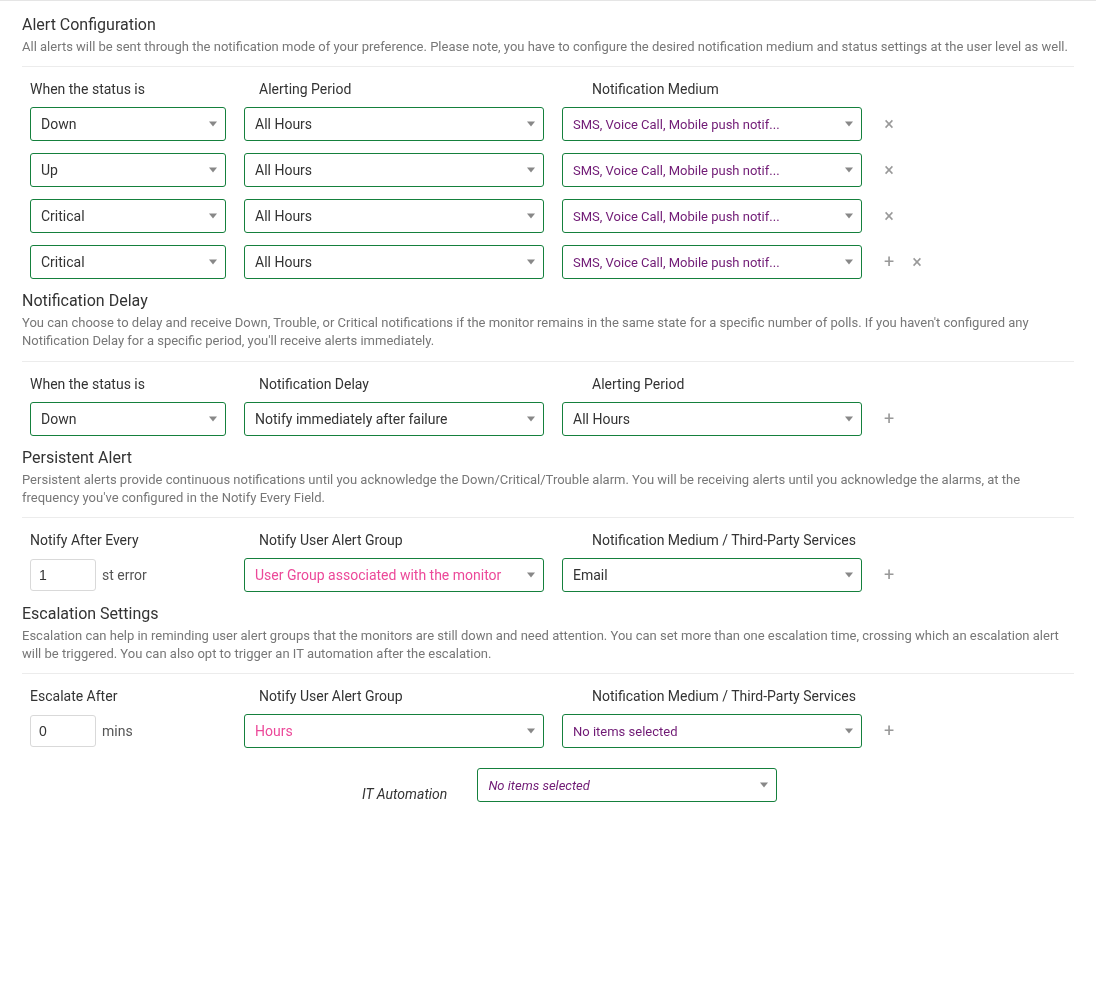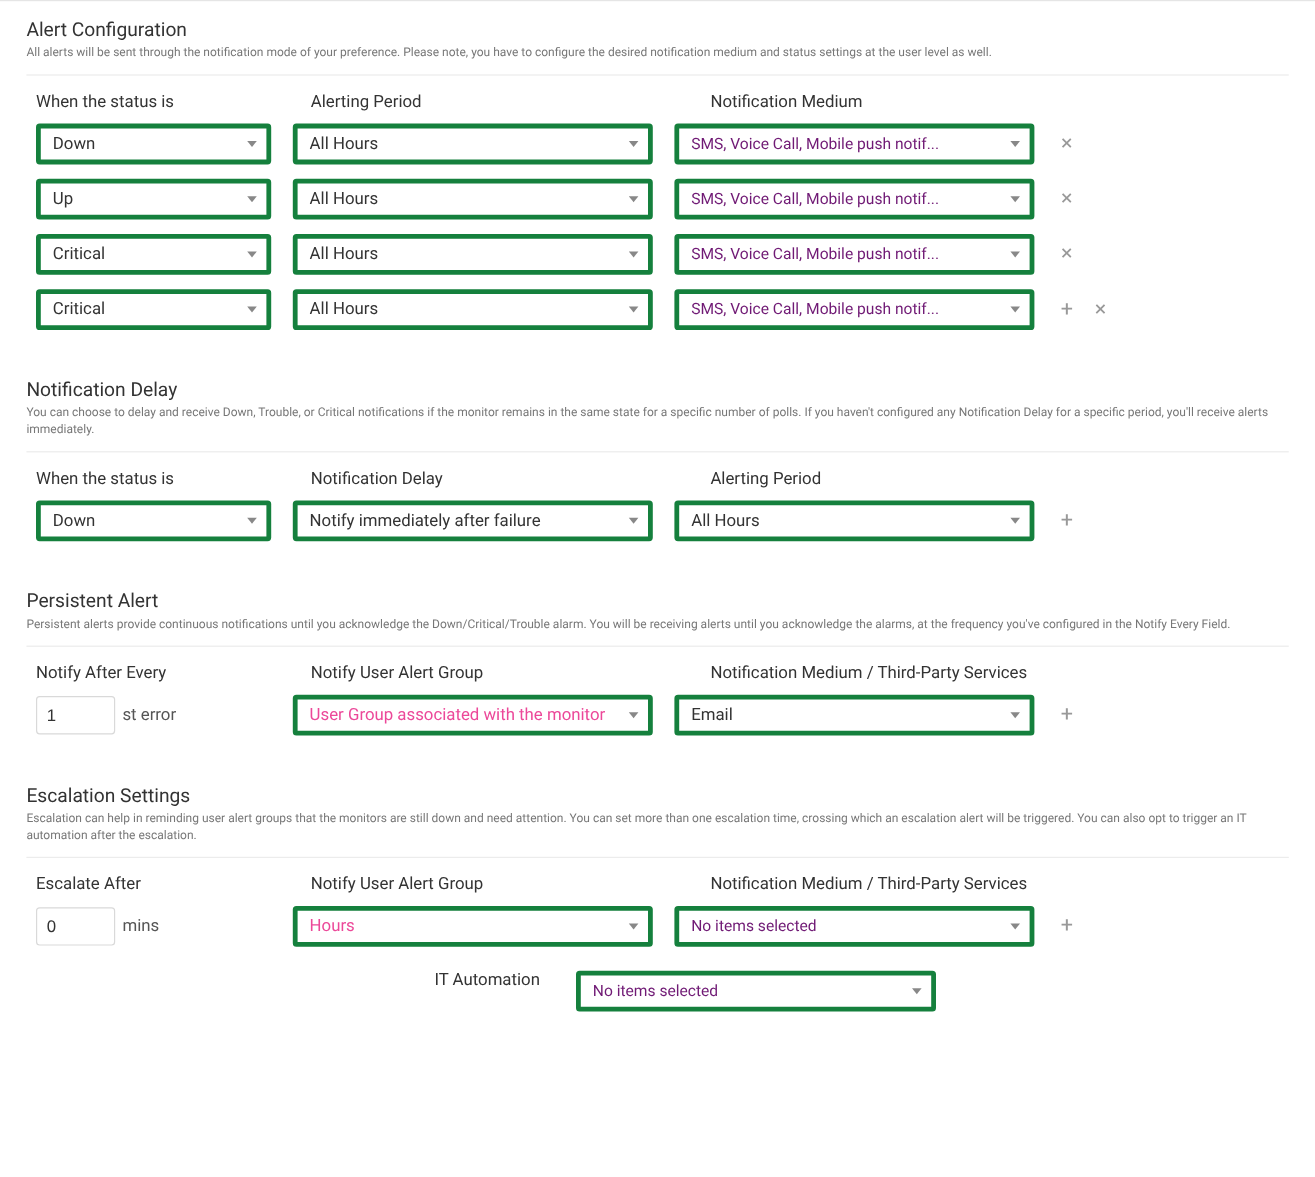--- a/index.html
+++ b/index.html
@@ -6,29 +6,29 @@
   body {
     font-family: -apple-system, BlinkMacSystemFont, "Segoe UI", Roboto, Helvetica, Arial, sans-serif;
     background: #fff;
     color: #333;
     font-size: 14px;
     width: 1096px;
     padding: 0;
     border-top: 1px solid #e5e5e5;
   }
   .page { padding: 14px 22px 30px 22px; }
-  .section { margin-bottom: 40px; }
+  .section { margin-bottom: 12px; }
   .section-title {
     font-size: 16px;
     font-weight: 400;
     color: #333;
     margin-bottom: 4px;
   }
   .section-desc {
-    font-size: 10px;
+    font-size: 13px;
     color: #777;
     line-height: 1.4;
     padding-bottom: 10px;
     border-bottom: 1px solid #ececec;
     margin-bottom: 14px;
   }
   .row {
     display: flex;
     align-items: center;
     gap: 18px;
@@ -45,21 +45,21 @@
   .col-2 { width: 300px; flex: 0 0 300px; }
   .col-3 { width: 300px; flex: 0 0 300px; }
   .col-label {
     font-size: 14px;
     color: #333;
     font-weight: 400;
   }
   .select {
     width: 100%;
     height: 34px;
-    border: 4px solid #15803d;
+    border: 1px solid #15803d;
     border-radius: 3px;
     background: #fff;
     padding: 0 28px 0 10px;
     font-size: 14px;
     color: #333;
     display: flex;
     align-items: center;
     position: relative;
     cursor: pointer;
   }
@@ -99,25 +99,26 @@
     font-size: 14px;
     color: #333;
   }
   .suffix {
     color: #555;
     font-size: 14px;
     margin-left: 6px;
   }
   .it-row {
     display: flex;
-    align-items: flex-start;
+    align-items: flex-end;
     justify-content: flex-start;
     gap: 30px;
     margin-top: 20px;
     padding-left: 340px;
+    font-style: italic;
   }
   .it-label { font-size: 14px; color: #333; }
   .col-1.flex { display:flex; align-items:center; }
 </style>
 </head>
 <body>
 
 <div class="page">
 
   <div class="section">

